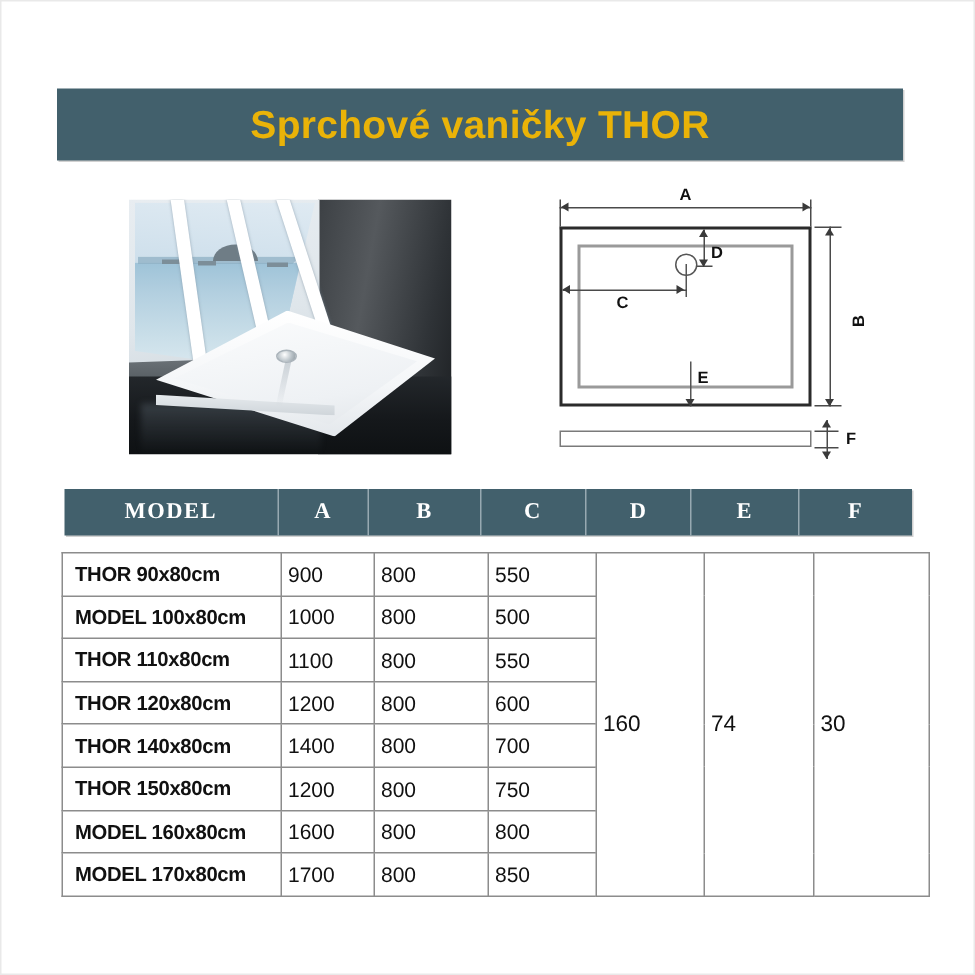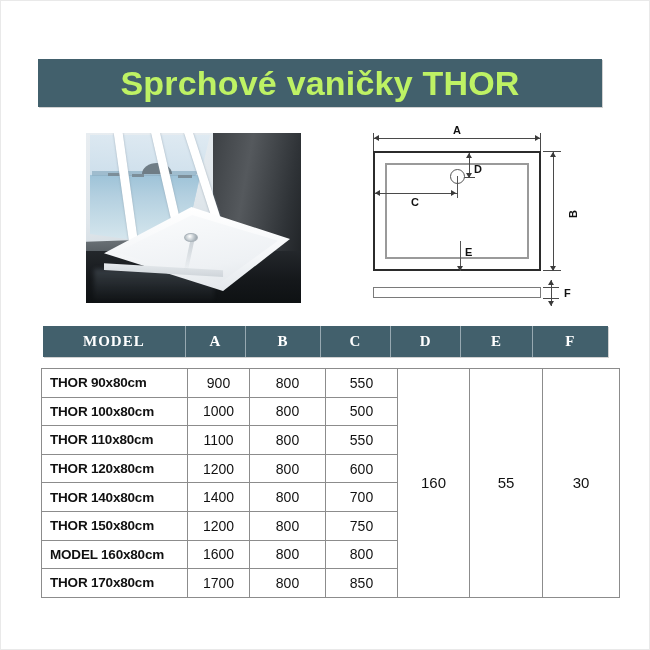--- a/index.html
+++ b/index.html
@@ -29,24 +29,24 @@
     top: 58px;
     width: 564px;
     height: 48px;
     background: #42606c;
     display: flex;
     align-items: center;
     justify-content: center;
     box-shadow: 1px 1px 0 rgba(0,0,0,0.18);
   }
   #title-text {
-    color: #bef264;
+    color: #eab308;
     font-family: "Liberation Sans", sans-serif;
     font-weight: bold;
-    font-size: 34px;
+    font-size: 26px;
     letter-spacing: 0.2px;
     white-space: nowrap;
   }
 
   
   #photo {
     position: absolute;
     left: 85px;
     top: 132px;
     width: 215px;
@@ -246,21 +246,20 @@
     left: 40px; top: 367px;
     width: 565px;
     border-collapse: collapse;
     table-layout: fixed;
     background: #ffffff;
   }
   #spec-table td {
     border: 1px solid #8c8c8c;
     height: 28.6px;
     padding: 0 4px;
-    text-align: center;
     font-family: "Liberation Sans", sans-serif;
     font-size: 14px;
     color: #111;
     box-sizing: border-box;
   }
   #spec-table td.model {
     font-weight: bold;
     font-size: 13.5px;
     text-align: left;
     padding-left: 8px;
@@ -377,25 +376,25 @@
         <col class="col-e">
         <col class="col-f">
     </colgroup>
     <tbody>
       <tr>
         <td class="model">THOR 90x80cm</td>
         <td>900</td>
         <td>800</td>
         <td>550</td>
         <td class="merged" rowspan="8">160</td>
-        <td class="merged" rowspan="8">55</td>
+        <td class="merged" rowspan="8">74</td>
         <td class="merged" rowspan="8">30</td>
       </tr>
       <tr>
-        <td class="model">THOR 100x80cm</td>
+        <td class="model">MODEL 100x80cm</td>
         <td>1000</td>
         <td>800</td>
         <td>500</td>
       </tr>
       <tr>
         <td class="model">THOR 110x80cm</td>
         <td>1100</td>
         <td>800</td>
         <td>550</td>
       </tr>
@@ -417,21 +416,21 @@
         <td>800</td>
         <td>750</td>
       </tr>
       <tr>
         <td class="model">MODEL 160x80cm</td>
         <td>1600</td>
         <td>800</td>
         <td>800</td>
       </tr>
       <tr>
-        <td class="model">THOR 170x80cm</td>
+        <td class="model">MODEL 170x80cm</td>
         <td>1700</td>
         <td>800</td>
         <td>850</td>
       </tr>
     </tbody>
   </table>
 
 </div>
 
 </body></html>

